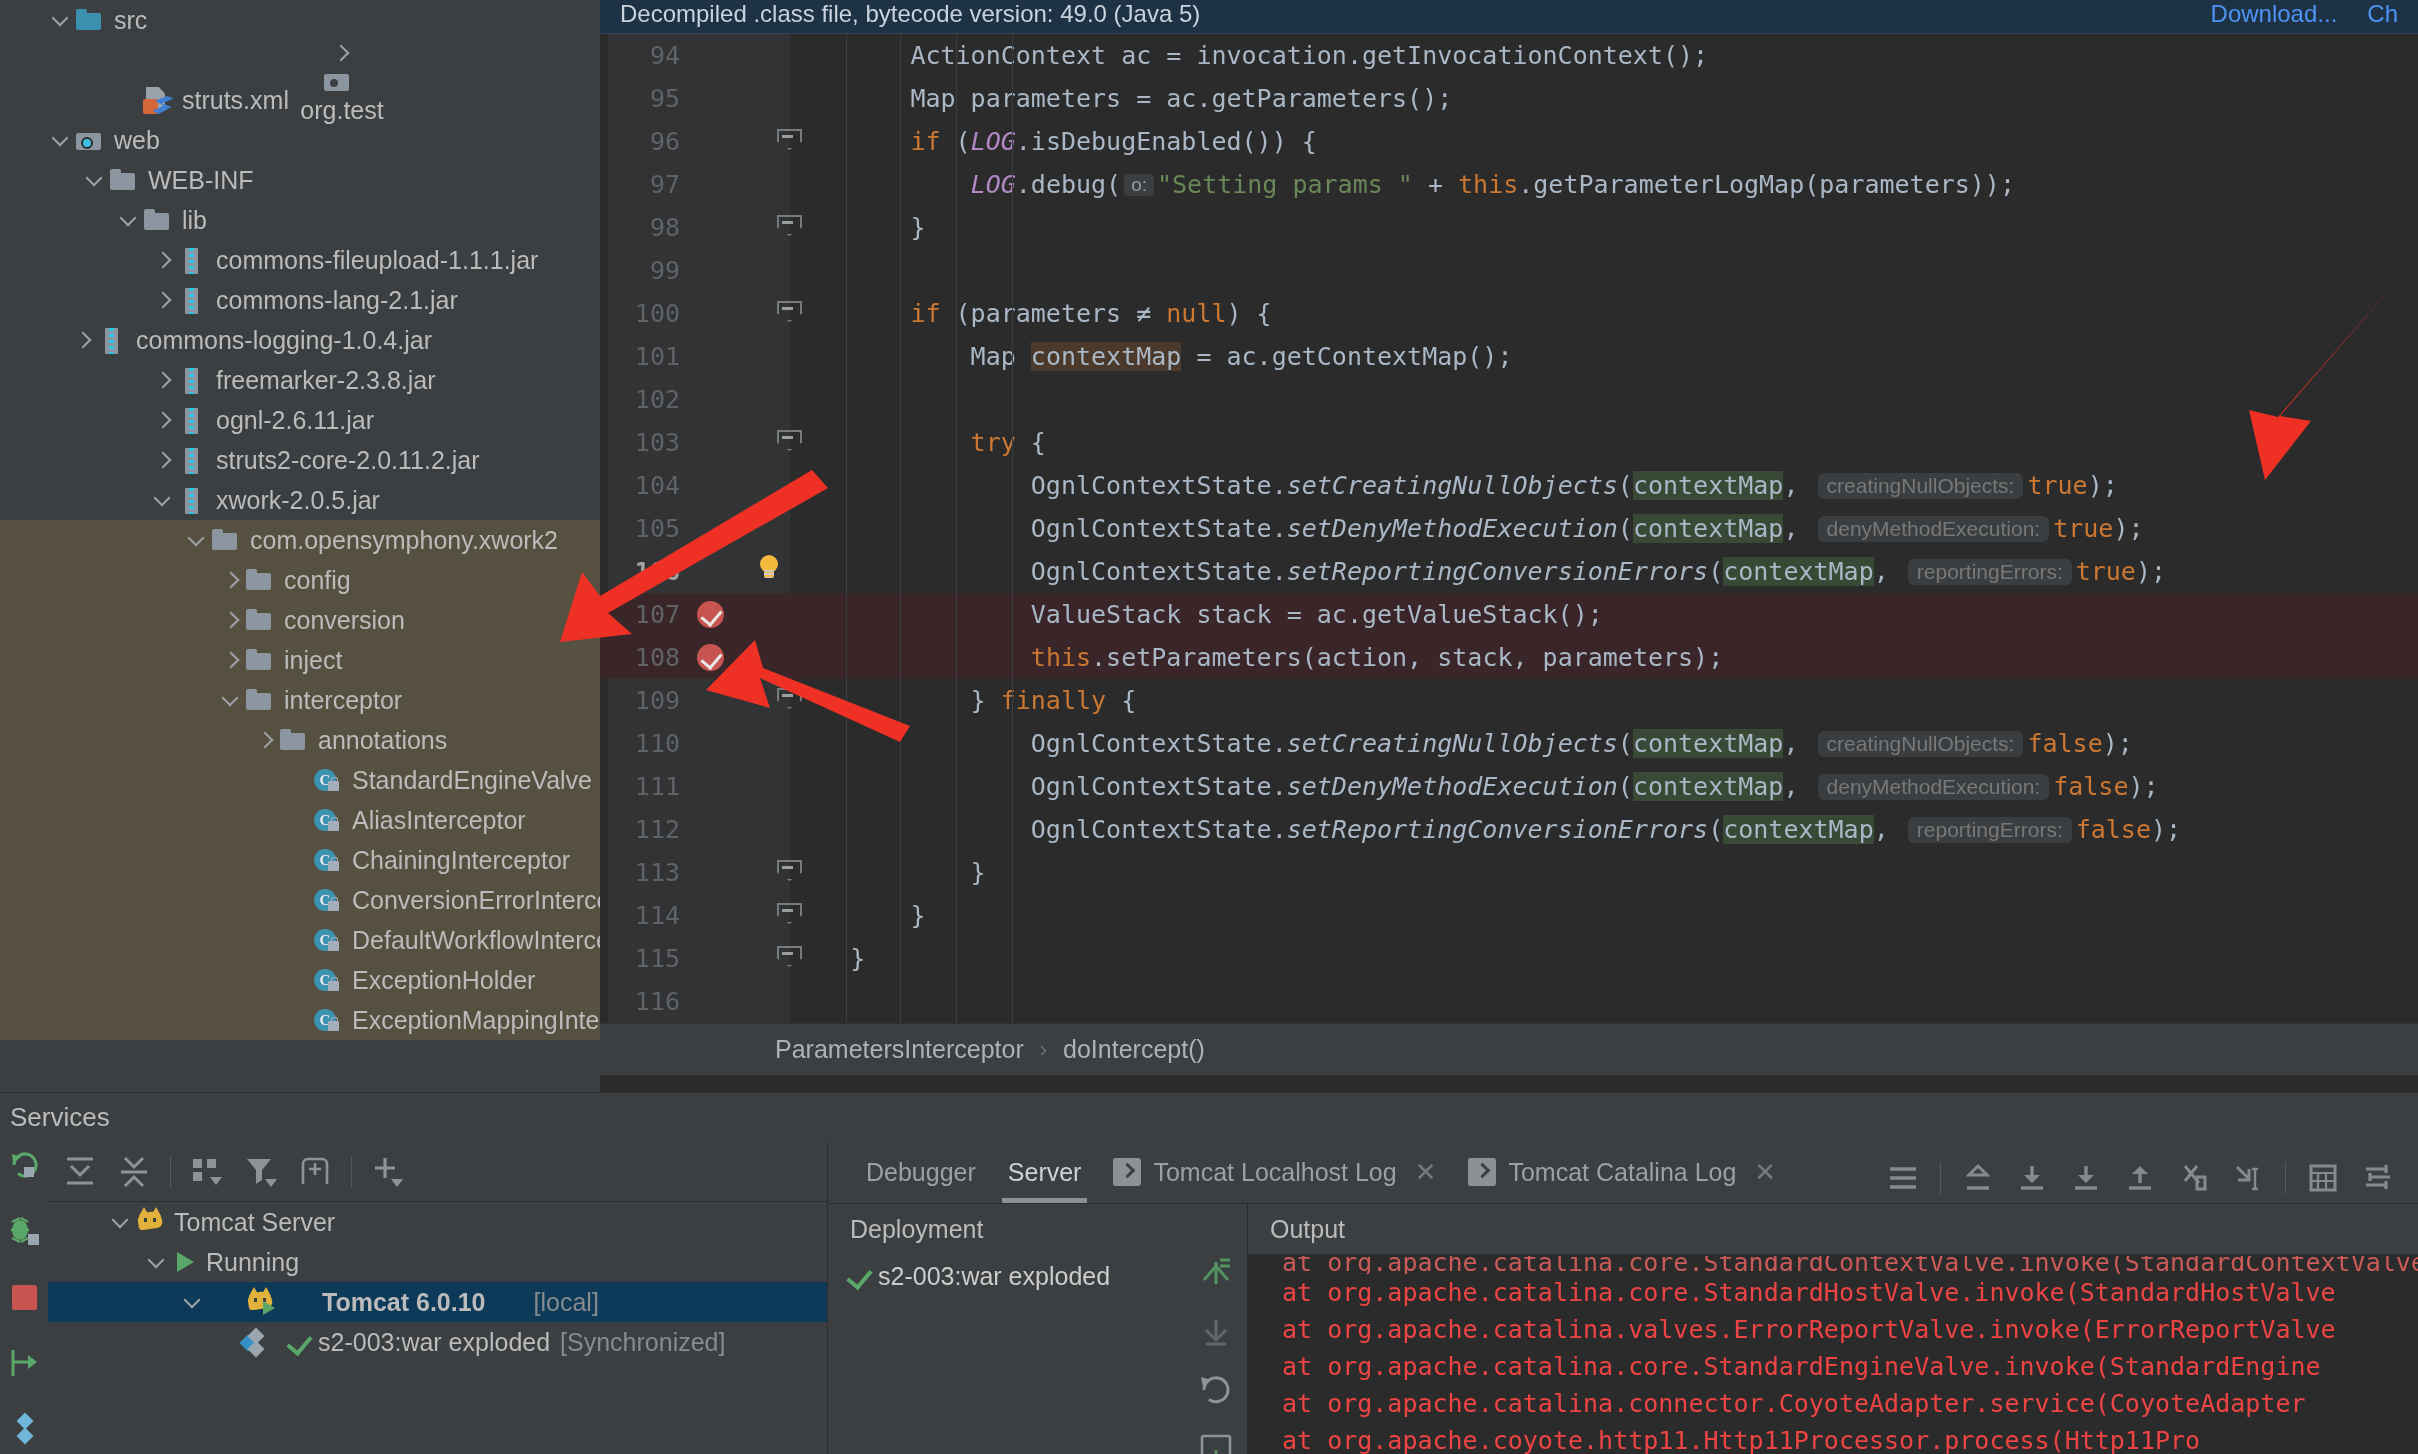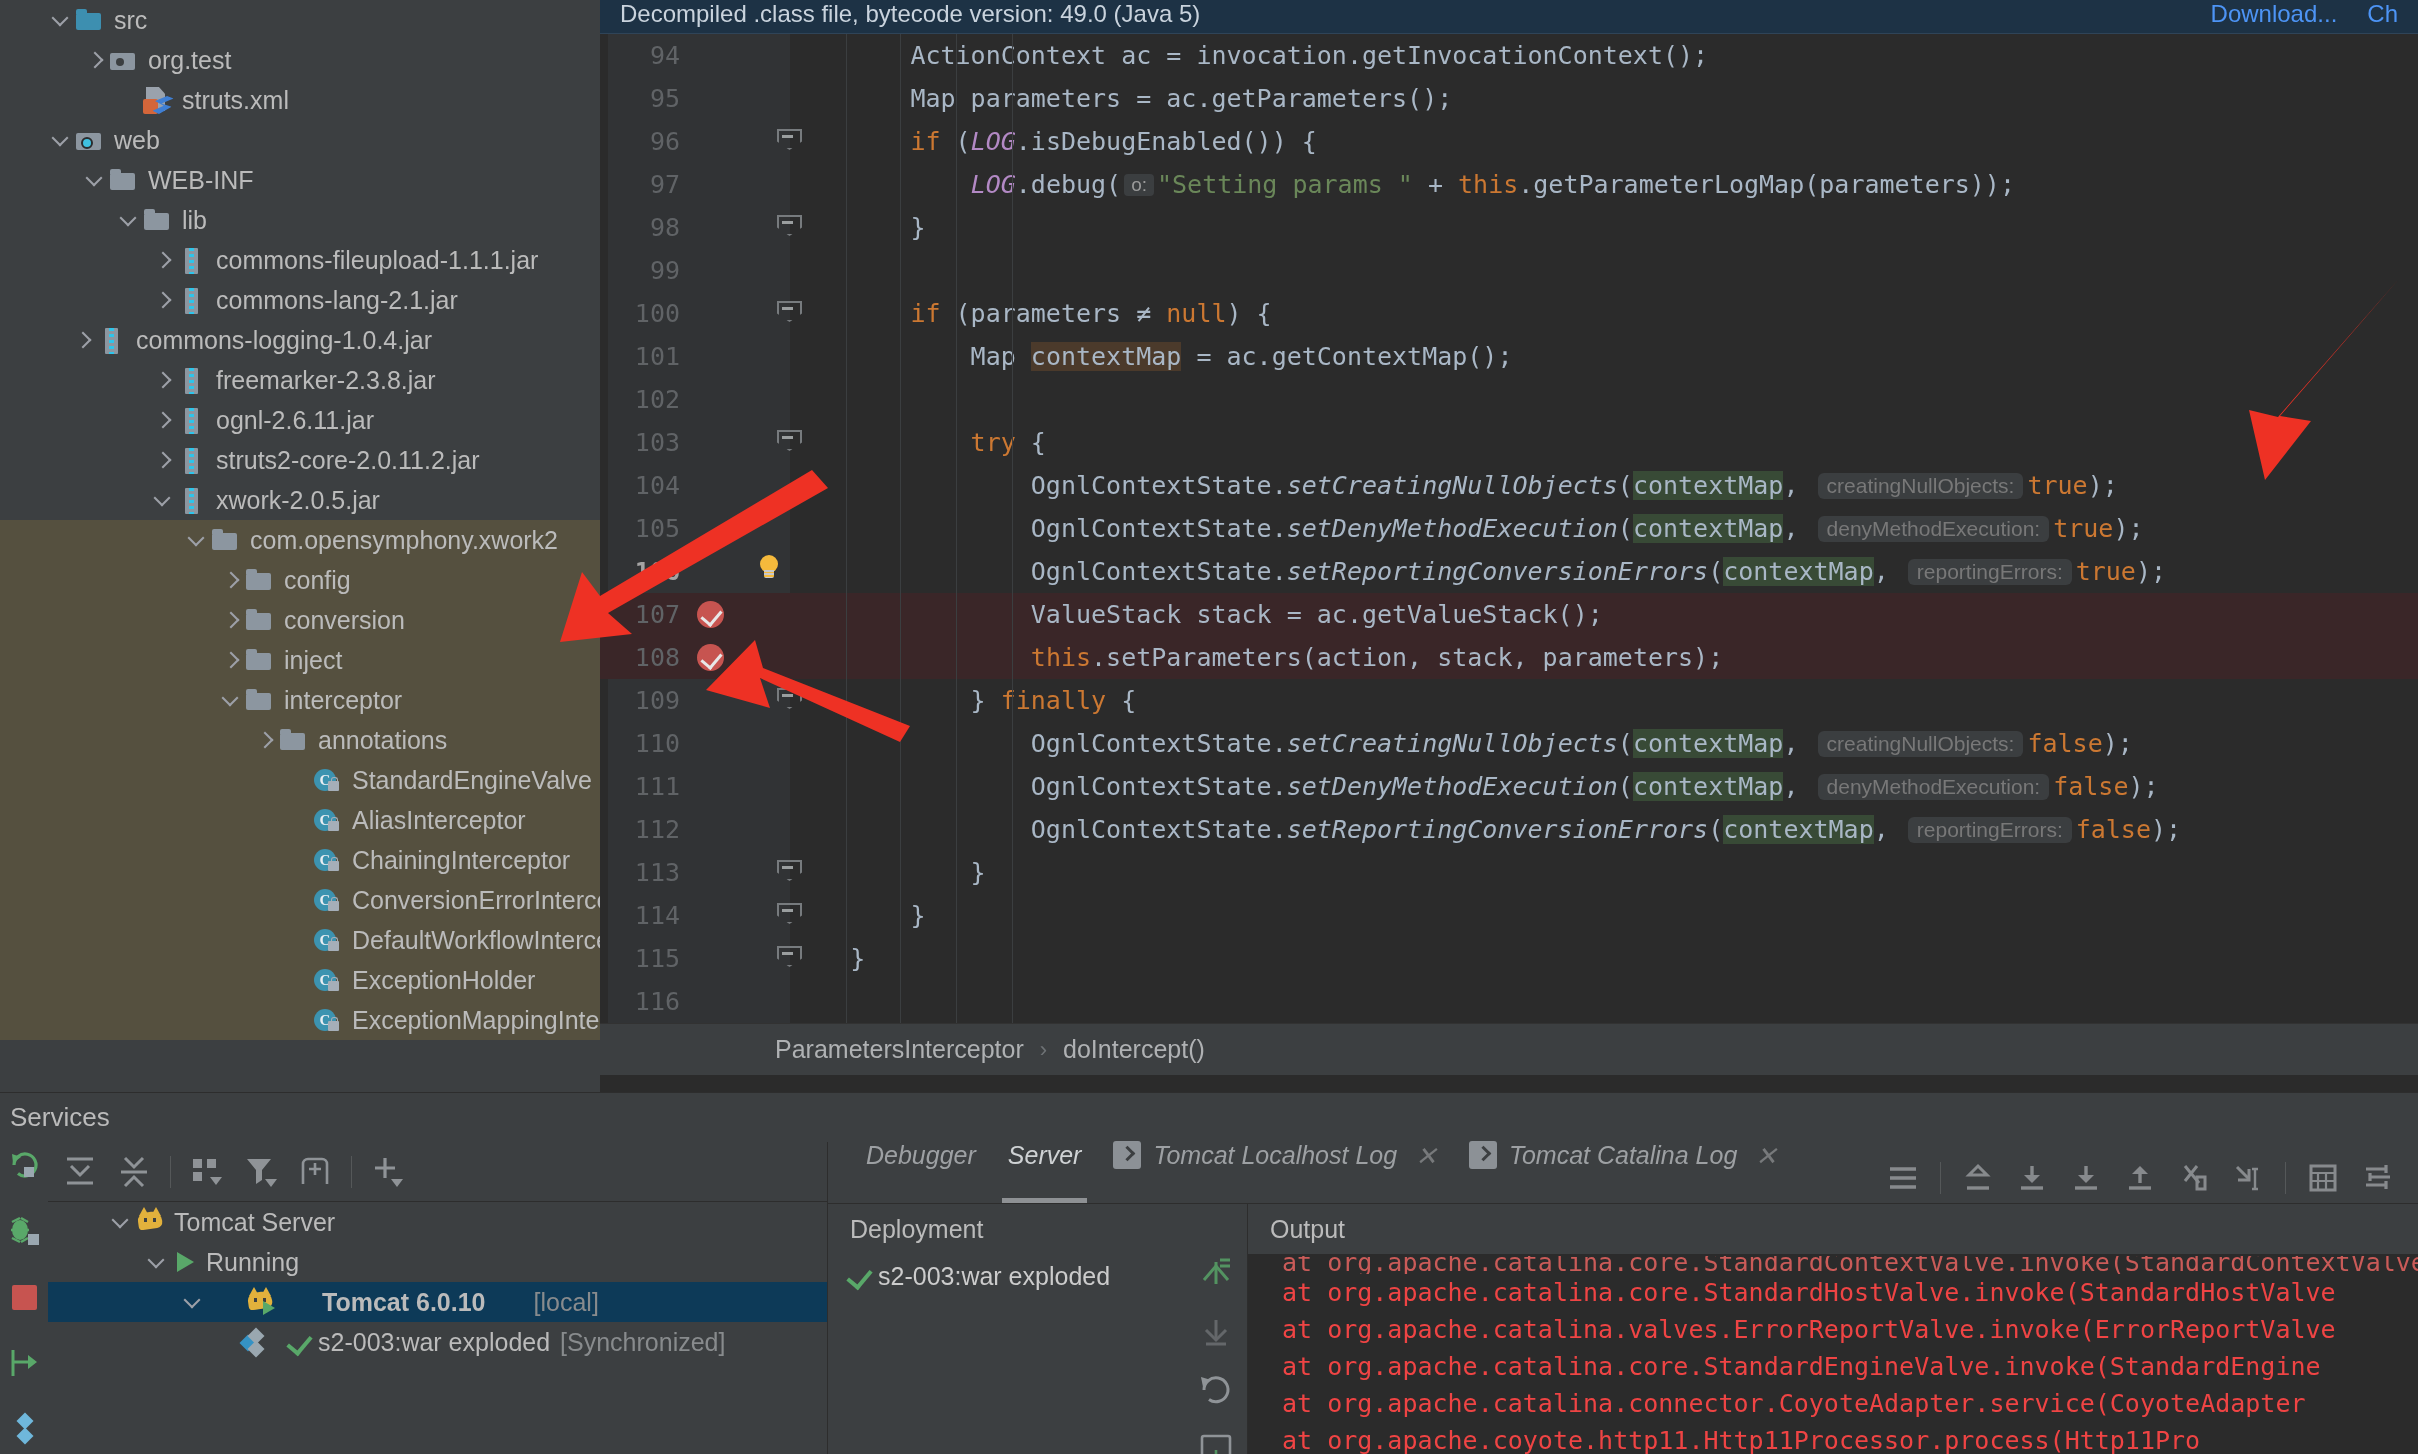--- a/index.html
+++ b/index.html
@@ -259,22 +259,22 @@
     border-right:4px solid #59A869; border-bottom:4px solid #59A869;
     transform:rotate(40deg);
   }
 
   #svc-main { flex:1; position:relative; background:#3C3F41; }
   #tabs-row {
     height:62px; display:flex; align-items:flex-end; border-bottom:1px solid #2D2D2D;
     padding-left:22px;
   }
   .tab {
-    position:relative; display:flex; align-items:flex-start; height:62px;
-    padding:0 16px; font-size:25px; color:#9DA0A3; gap:12px;font-style:italic;
+    position:relative; display:flex; align-items:center; height:62px;
+    padding:0 16px; font-size:25px; color:#9DA0A3; gap:12px;
   }
   .tab.active { color:#CFD2D4; }
   .tab.active::after {
     content:""; position:absolute; left:10px; right:10px; bottom:0; height:5px;
     background:#8E9194;
   }
   .tab .runico {
     width:28px; height:28px; background:#8C9196; border-radius:3px; position:relative;
   }
   .tab .runico::after {
@@ -314,21 +314,21 @@
 <div id="root">
 
   <div id="top">
 
     <div id="tree-panel">
         <div class="trow" style="padding-left: 48px;">
           <span class="chev down"></span>
           <span class="ic ic-folder blue"></span>
           <span class="tlabel">src</span>
         </div>
-        <div class="trow" style="padding-left: 82px;">
+        <div class="trow" style="padding-left: 82px; flex-direction: column;">
           <span class="chev right"></span>
           <span class="ic ic-folderdot"></span>
           <span class="tlabel">org.test</span>
         </div>
         <div class="trow" style="padding-left: 116px;">
           <span class="chev none"></span>
           <span class="ic ic-xml">
             <span class="s"></span>
           </span>
           <span class="tlabel">struts.xml</span>

